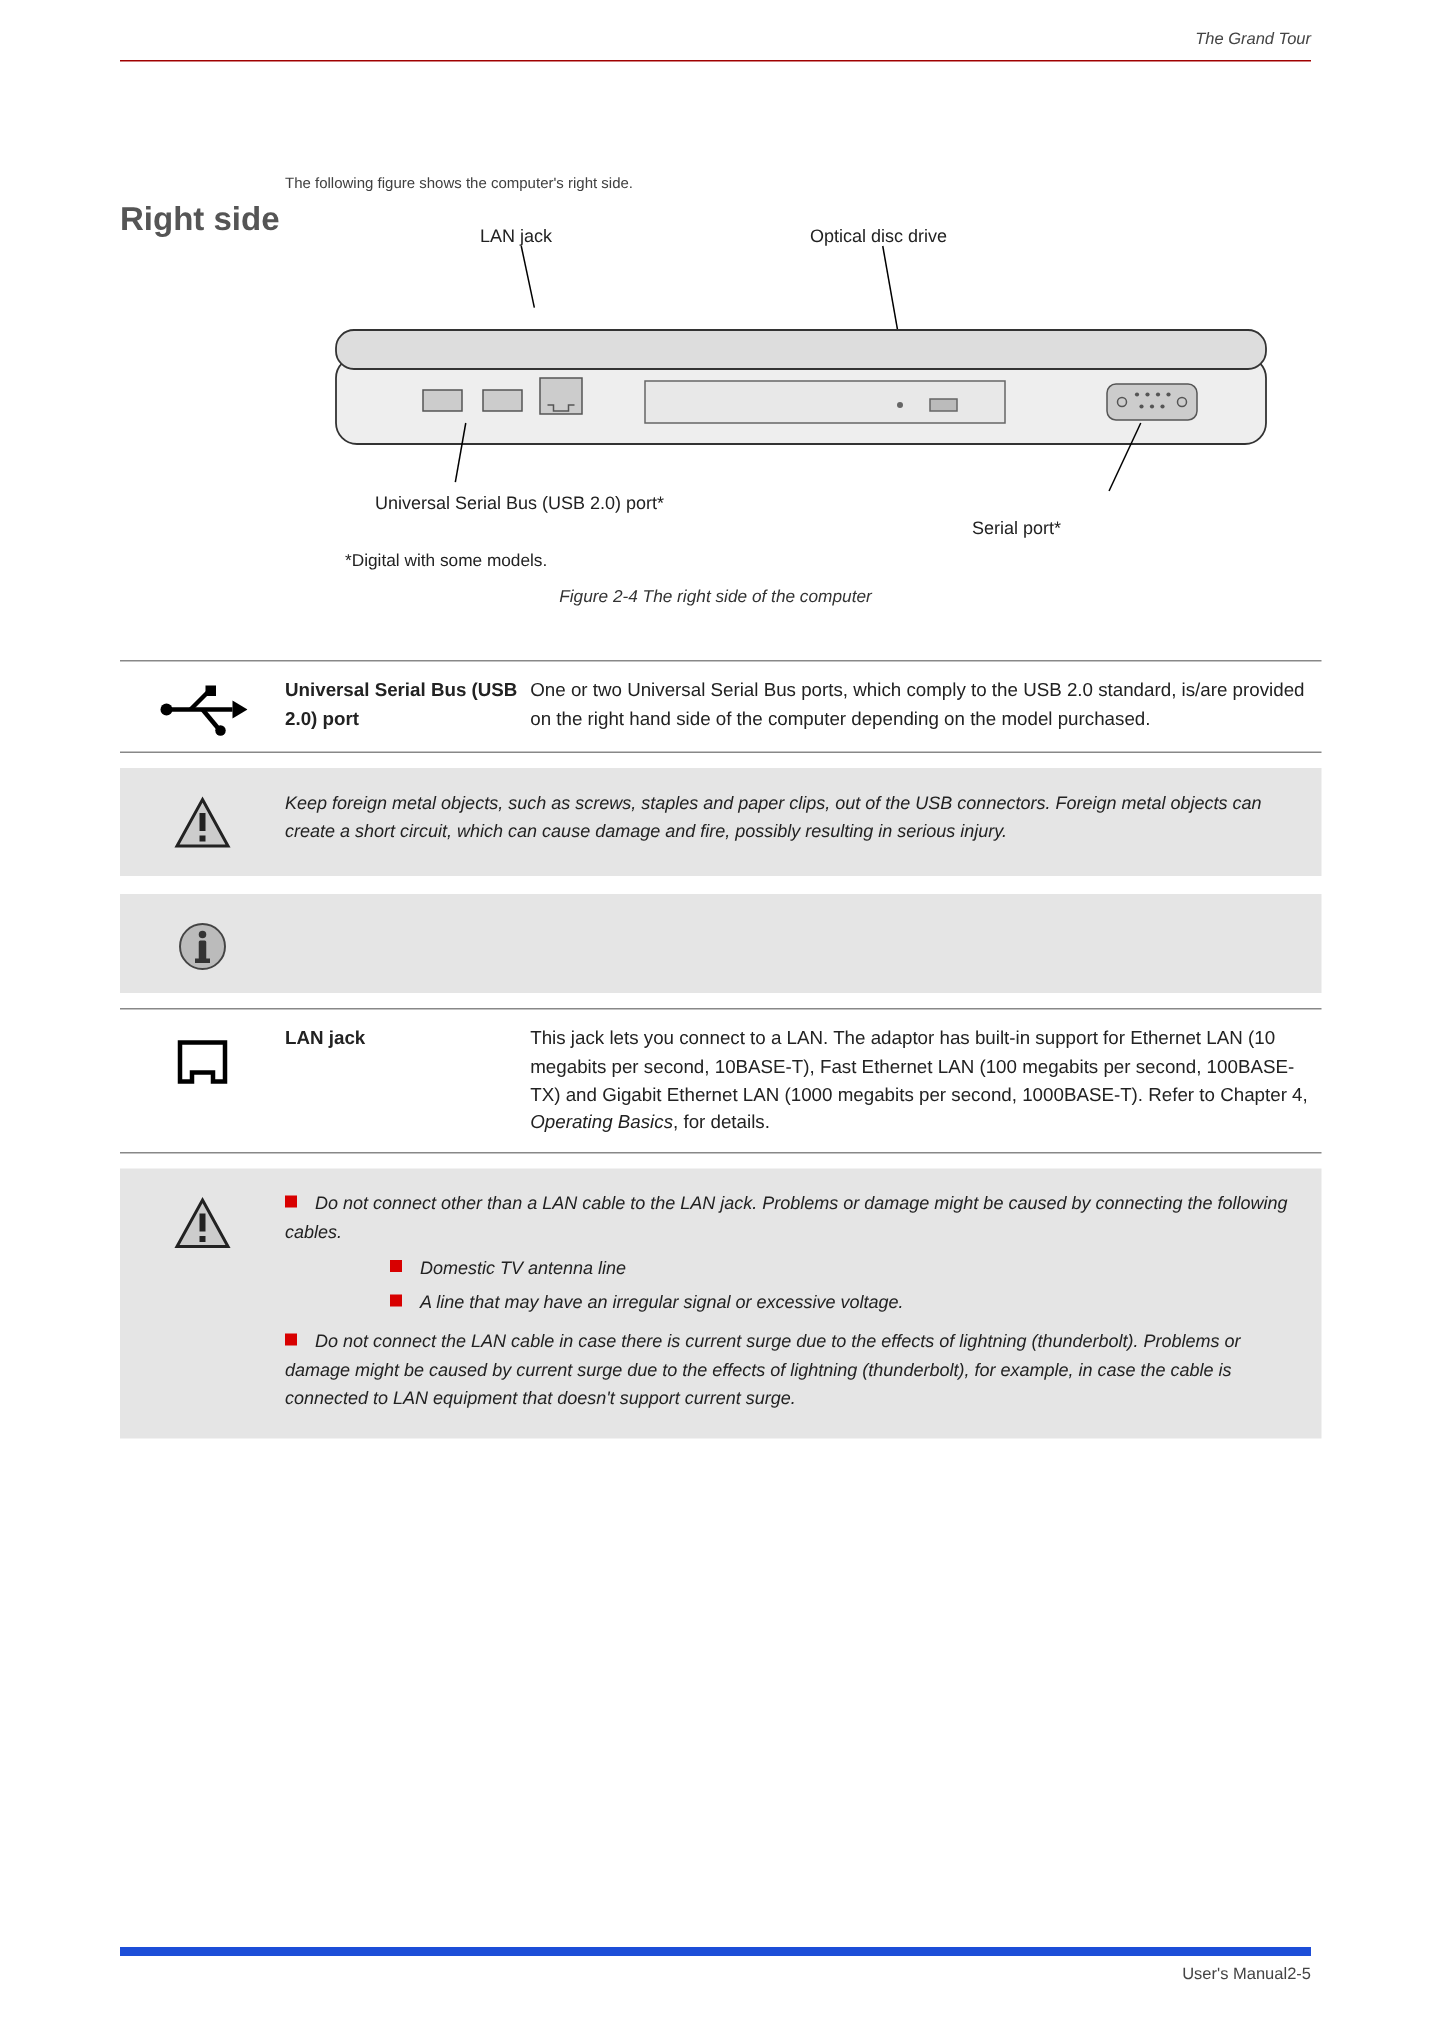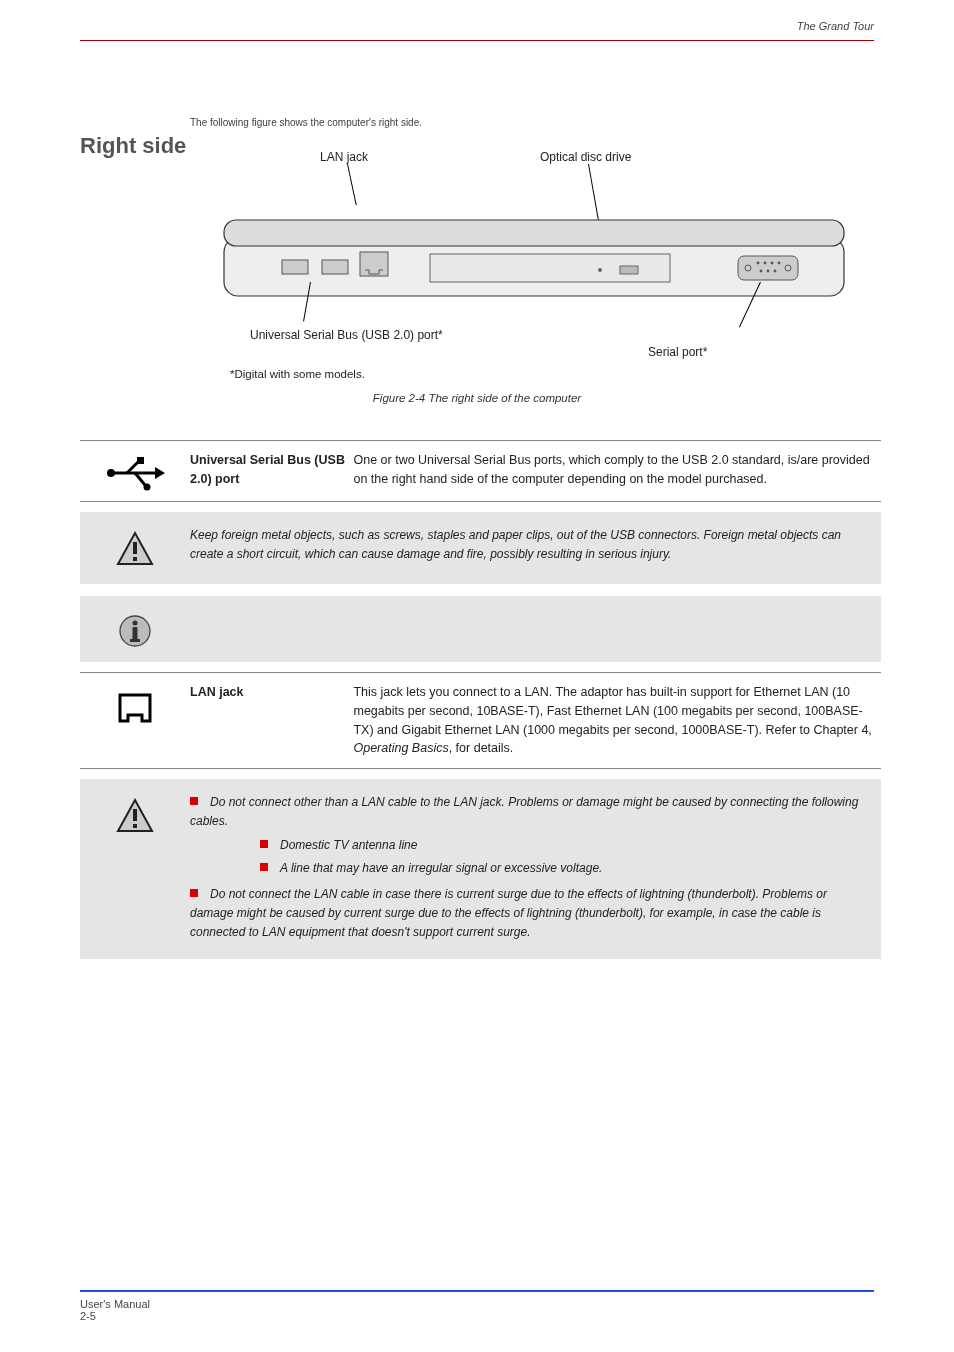--- a/index.html
+++ b/index.html
@@ -71,27 +71,26 @@
   }
   .note-box .icon-col { width: 110px; }
   .note-text { flex: 1; font-size: 12px; font-style: italic; color: #222; line-height: 1.55; }
   .red-sq { display: inline-block; width: 8px; height: 8px; background: #d80000; margin-right: 12px; vertical-align: 1px; }
   ul.bul { list-style: none; margin: 0; padding: 0; }
   ul.bul > li { margin: 0 0 4px 0; padding-left: 0; }
   ul.bul ul.bul { margin-left: 70px; margin-top: 6px; }
   .footer {
     position: absolute;
     bottom: 30px; left: 80px; right: 80px;
-    border-top: 2px solid #1d4ed8;
+    border-top: 6px solid #1d4ed8;
     padding-top: 6px;
     font-size: 11px;
     display: flex;
     justify-content: flex-end;
     color: #444;
-    flex-direction: column;
   }
   
   .lead { position: absolute; background: #000; }
 </style>
 </head>
 <body>
 
 <div class="topline"></div>
 <div class="header-right">The Grand Tour</div>
 

